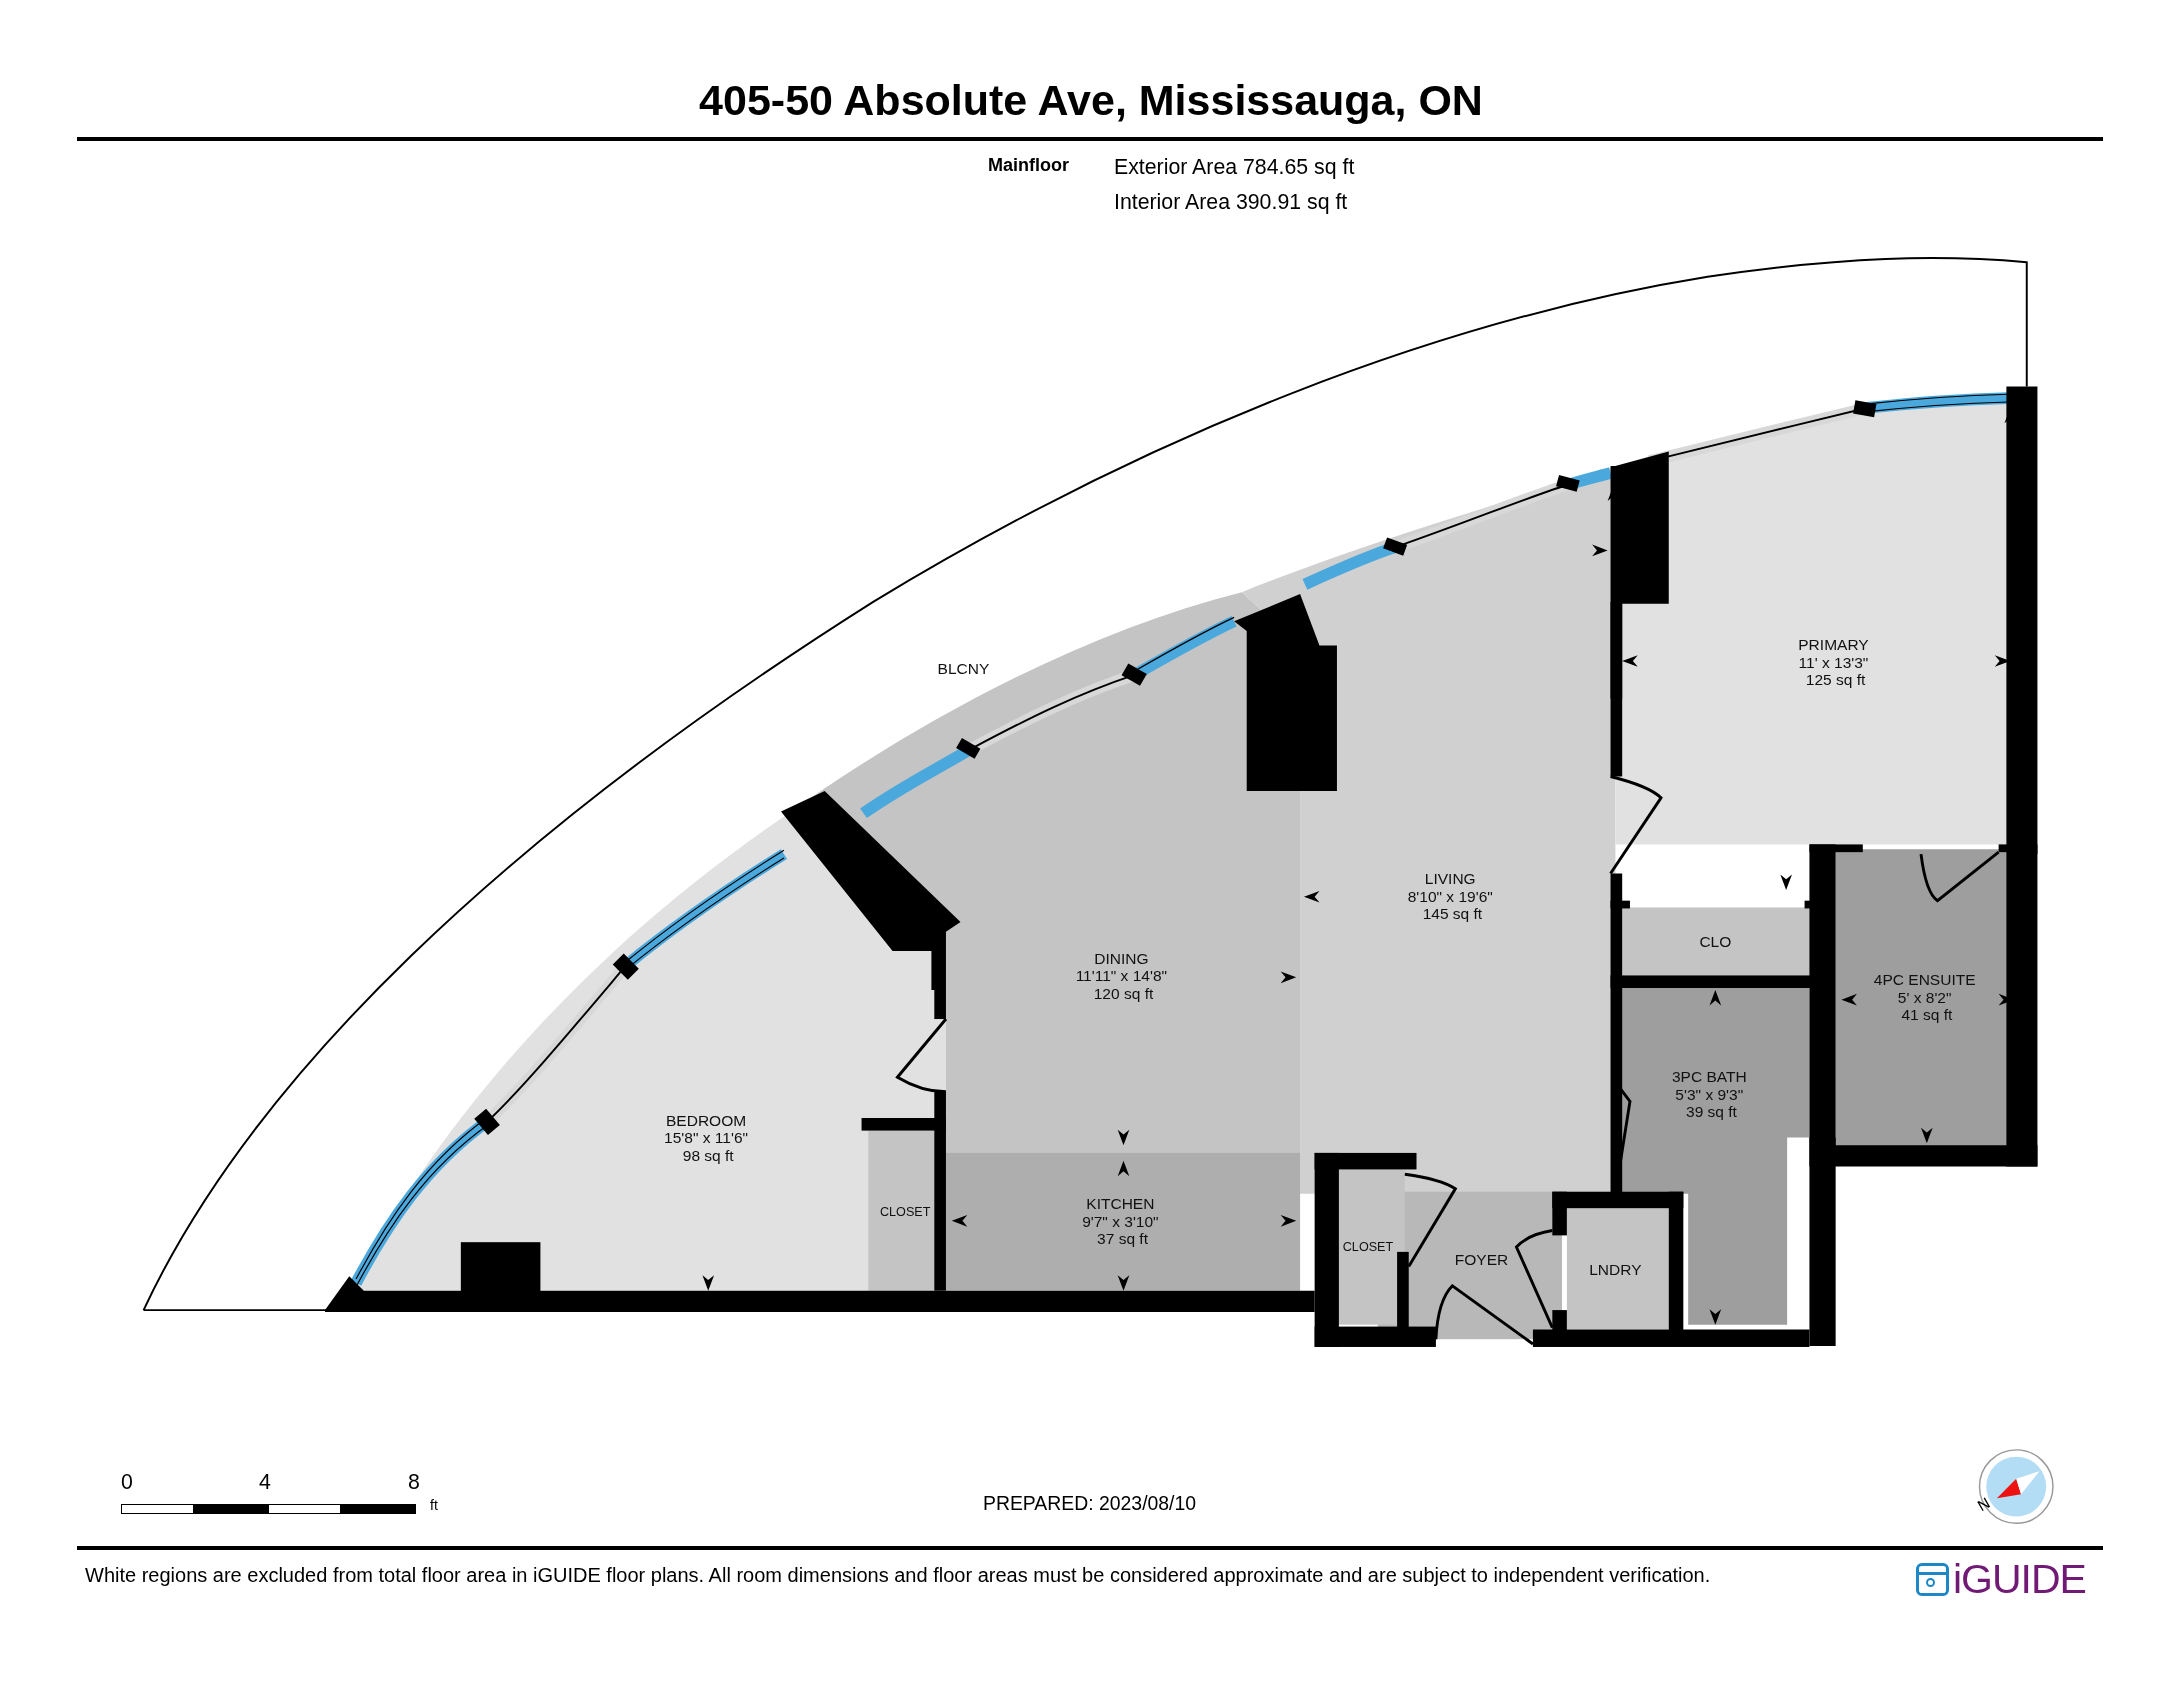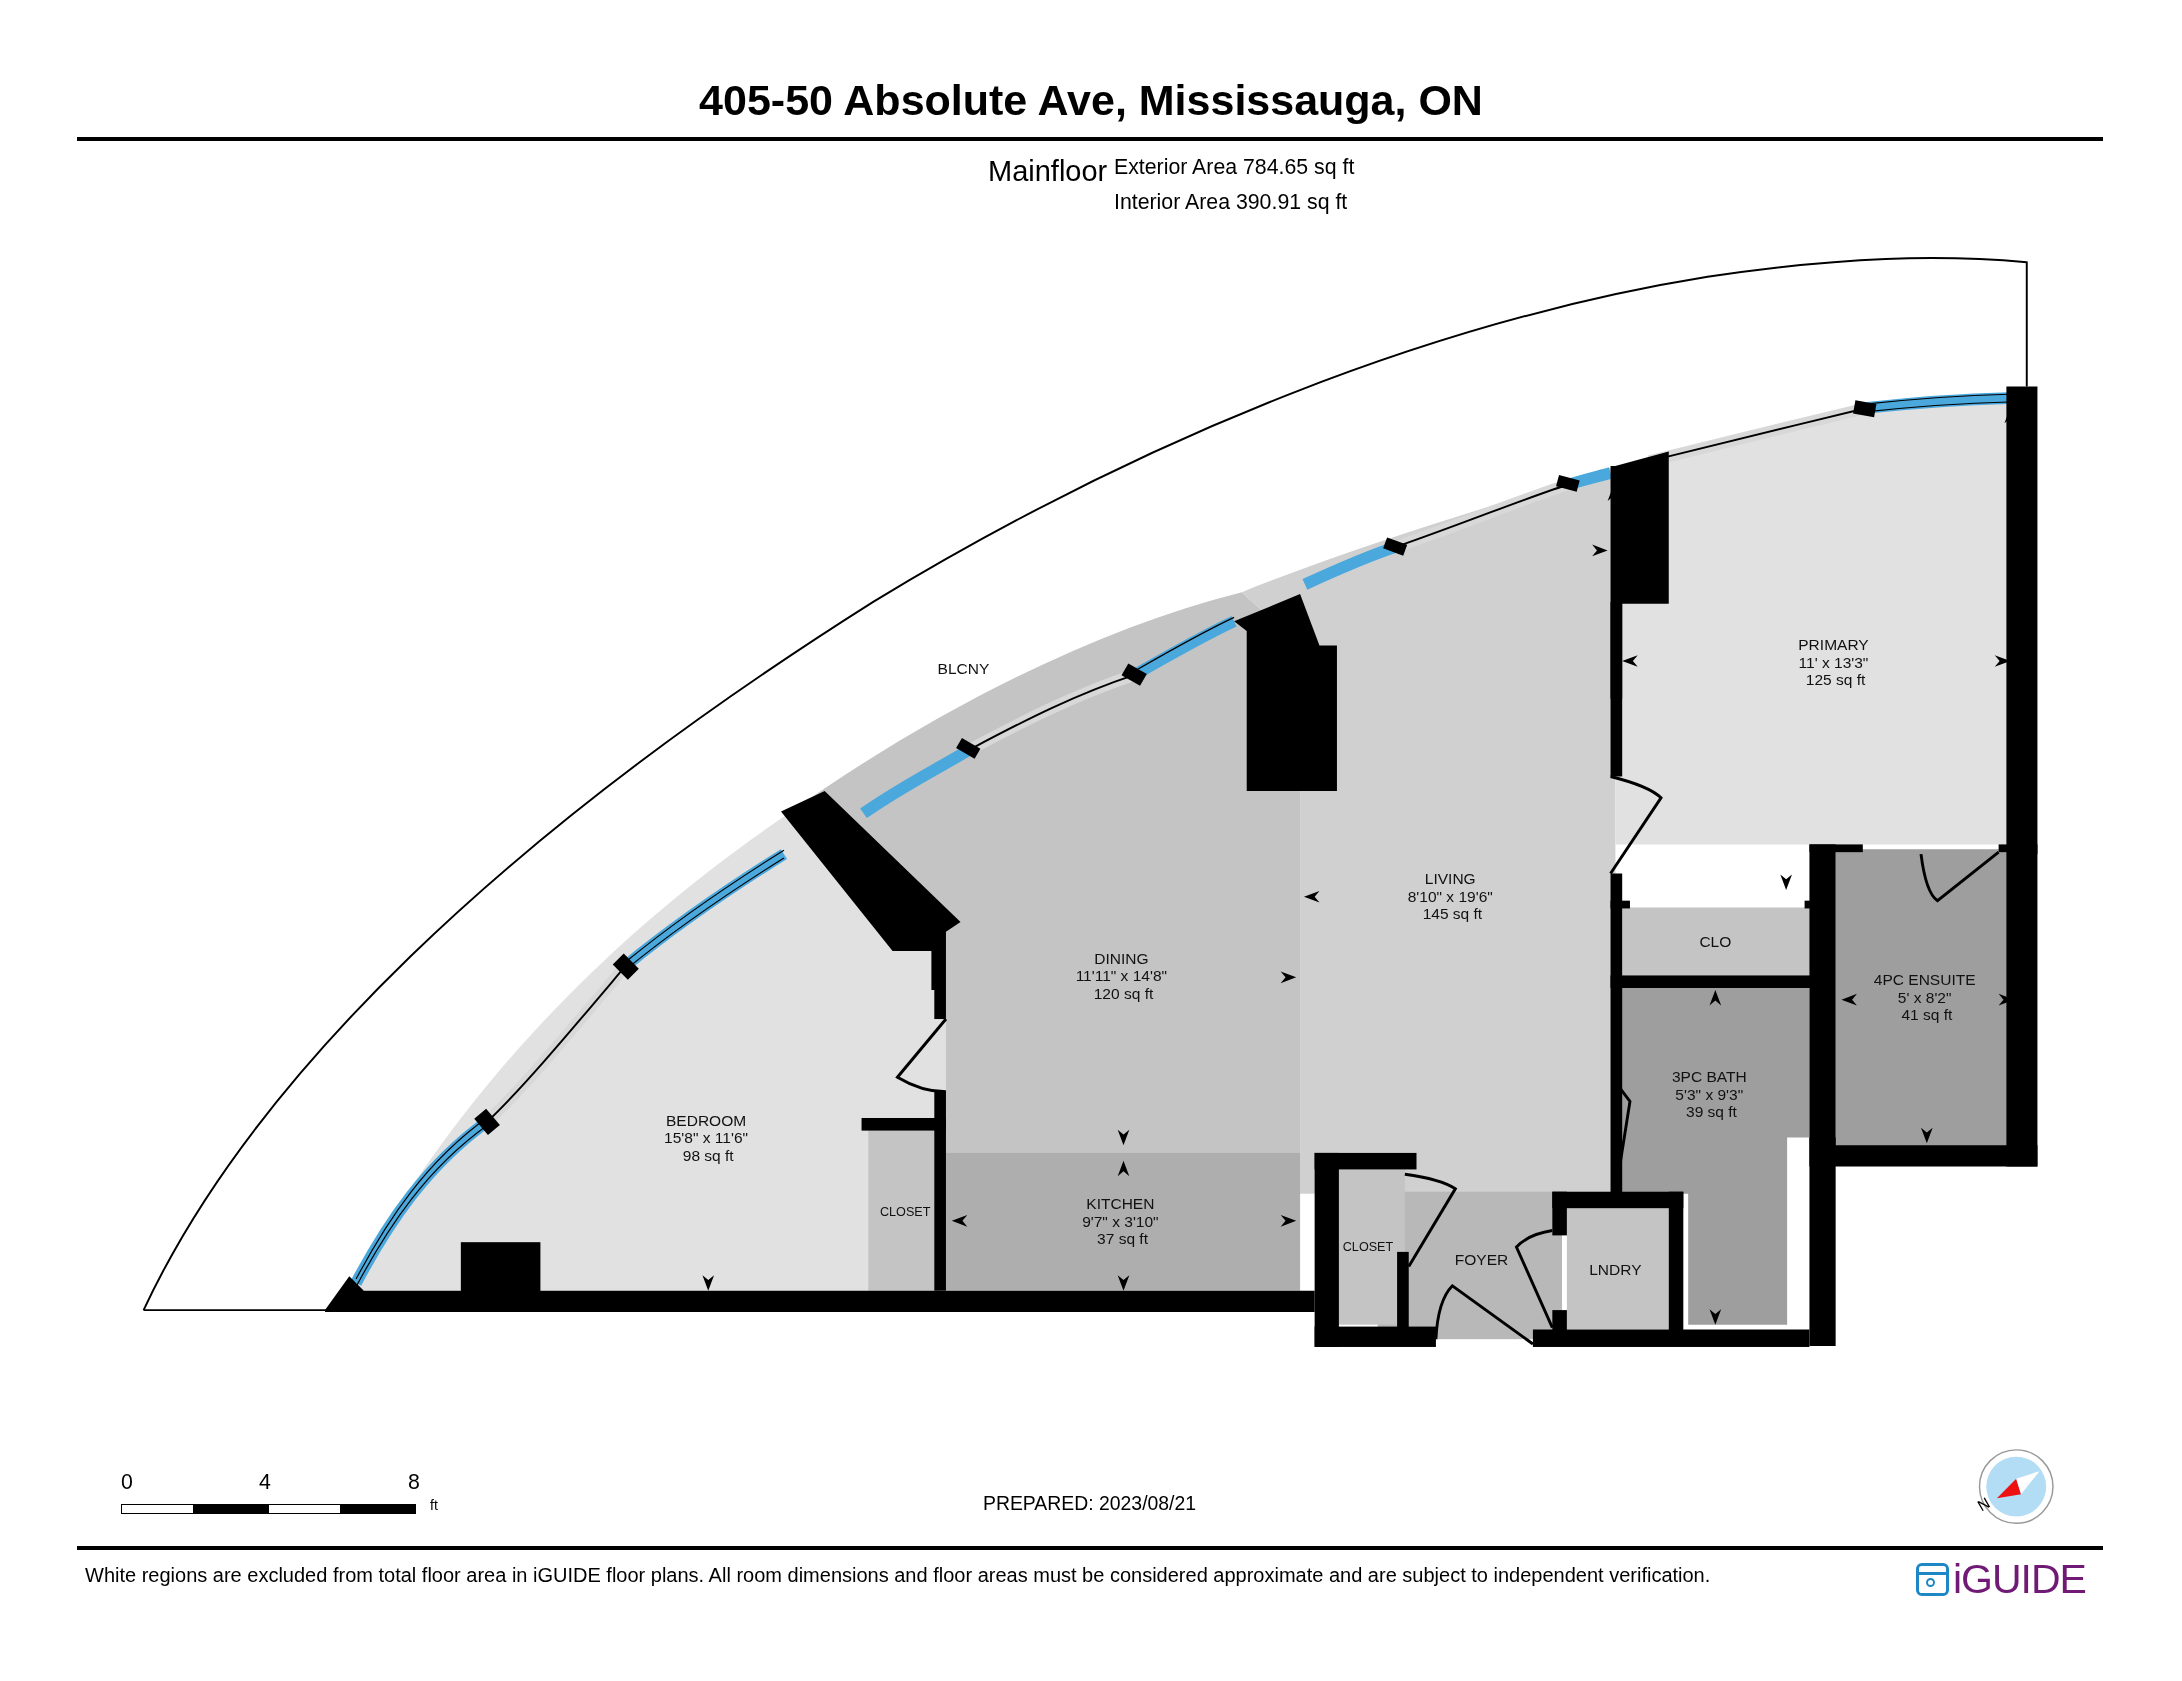--- a/index.html
+++ b/index.html
@@ -1,21 +1,21 @@
 <!DOCTYPE html>
 <html><head>
 <meta charset="utf-8">
 <style>
   html,body{margin:0;padding:0;background:#fff;}
   body{width:2182px;height:1682px;position:relative;overflow:hidden;font-family:"Liberation Sans",sans-serif;color:#000;}
   .title{position:absolute;left:0;top:76px;width:2182px;text-align:center;font-weight:bold;font-size:43px;letter-spacing:0px;}
   .rule{position:absolute;left:77px;width:2026px;height:3.9px;background:#000;}
   .rule.top{top:137px;}
   .rule.bot{top:1546px;}
-  .floor-label{position:absolute;left:988px;top:155px;font-weight:normal;font-size:29px;}
+  .floor-label{position:absolute;left:988px;top:155px;font-weight:bold;font-size:18px;}
   .area-line{position:absolute;left:1114px;font-size:21.3px;text-align:right;}
   .area-line.ext{top:155px;}
   .area-line.int{top:190px;}
   svg.plan{position:absolute;left:0;top:0;}
   .room-text{font-family:"Liberation Sans",sans-serif;font-size:16px;text-anchor:middle;fill:#111;}
   .scale{position:absolute;left:121px;top:1470px;}
   .scale .num{position:absolute;top:0;font-size:21.3px;}
   .scale .bar{position:absolute;top:34px;height:9.7px;border:1px solid #000;box-sizing:border-box;}
   .scale .unit{position:absolute;left:309px;top:27px;font-size:14px;}
   .prepared{position:absolute;left:983px;top:1492px;font-size:19.4px;}
@@ -236,21 +236,21 @@
   <span class="num" style="left:0">0</span>
   <span class="num" style="left:138px">4</span>
   <span class="num" style="left:287px">8</span>
   <div class="bar" style="left:0;width:73px;background:#fff"></div>
   <div class="bar" style="left:73px;width:75px;background:#000"></div>
   <div class="bar" style="left:147px;width:73px;background:#fff"></div>
   <div class="bar" style="left:220px;width:75px;background:#000"></div>
   <span class="unit">ft</span>
 </div>
 
-<div class="prepared">PREPARED: 2023/08/21</div>
+<div class="prepared">PREPARED: 2023/08/10</div>
 
 <svg class="compass" width="97" height="87" viewBox="0 0 100 90">
   <circle cx="58" cy="42" r="38" fill="#fff" stroke="#999" stroke-width="1.5"></circle>
   <circle cx="58" cy="42" r="31" fill="#b3dcf5"></circle>
   <polygon points="38,54 58,34 63,50" fill="#ee1111"></polygon>
   <polygon points="58,34 82,26 63,50" fill="#fff"></polygon>
   <text x="22" y="68" font-family="Liberation Sans, sans-serif" font-size="16" transform="rotate(-30 22 68)">N</text>
 </svg>
 
 <div class="rule bot"></div>

